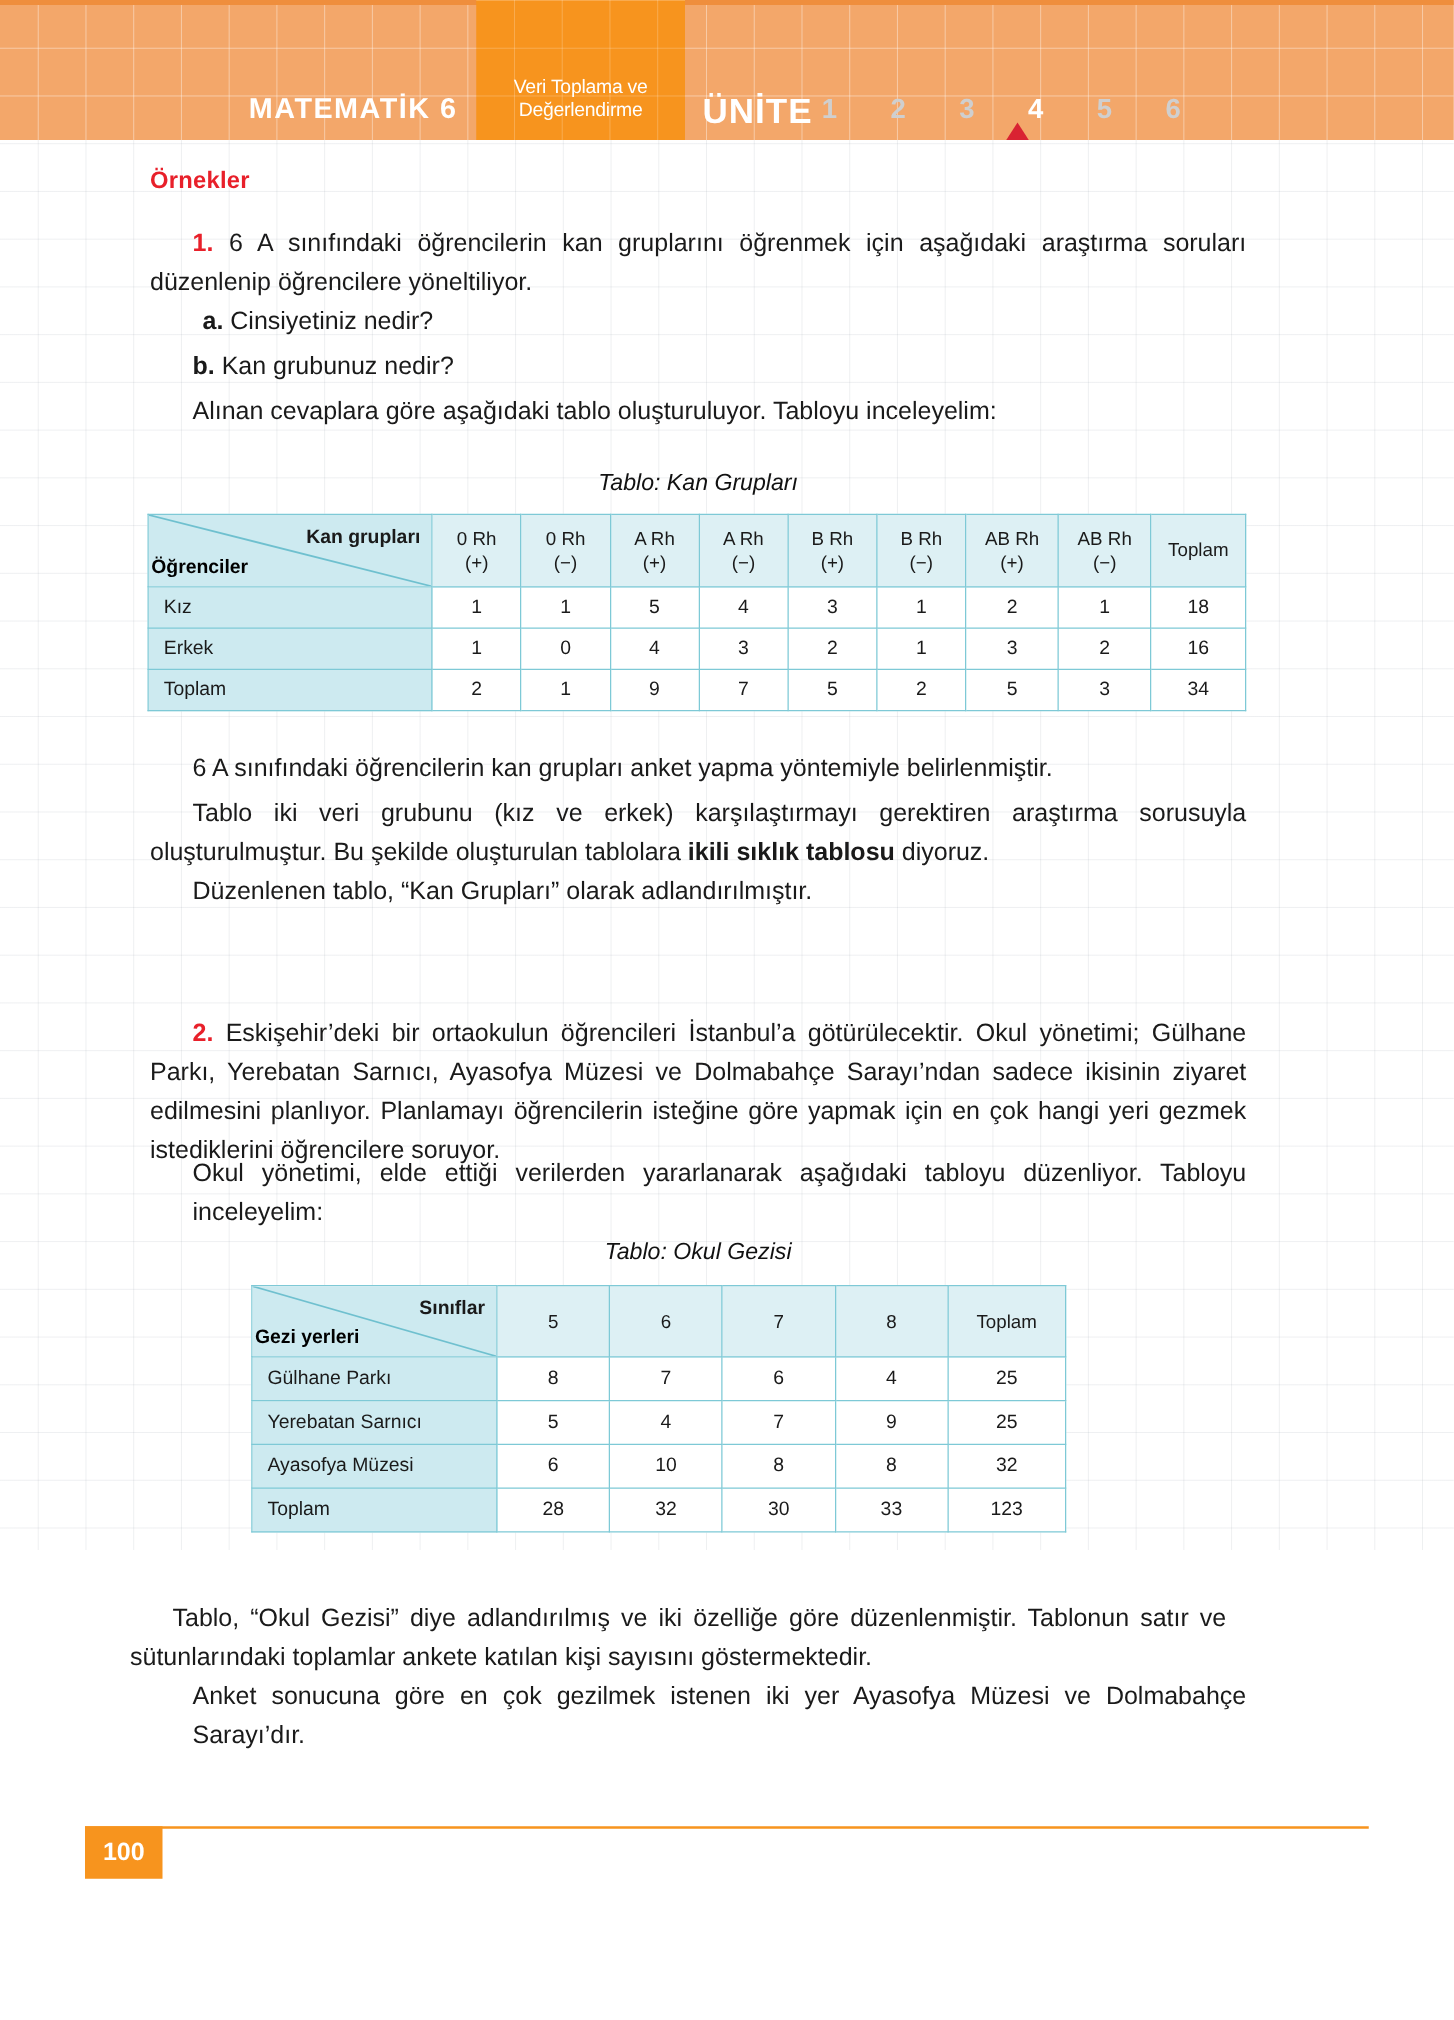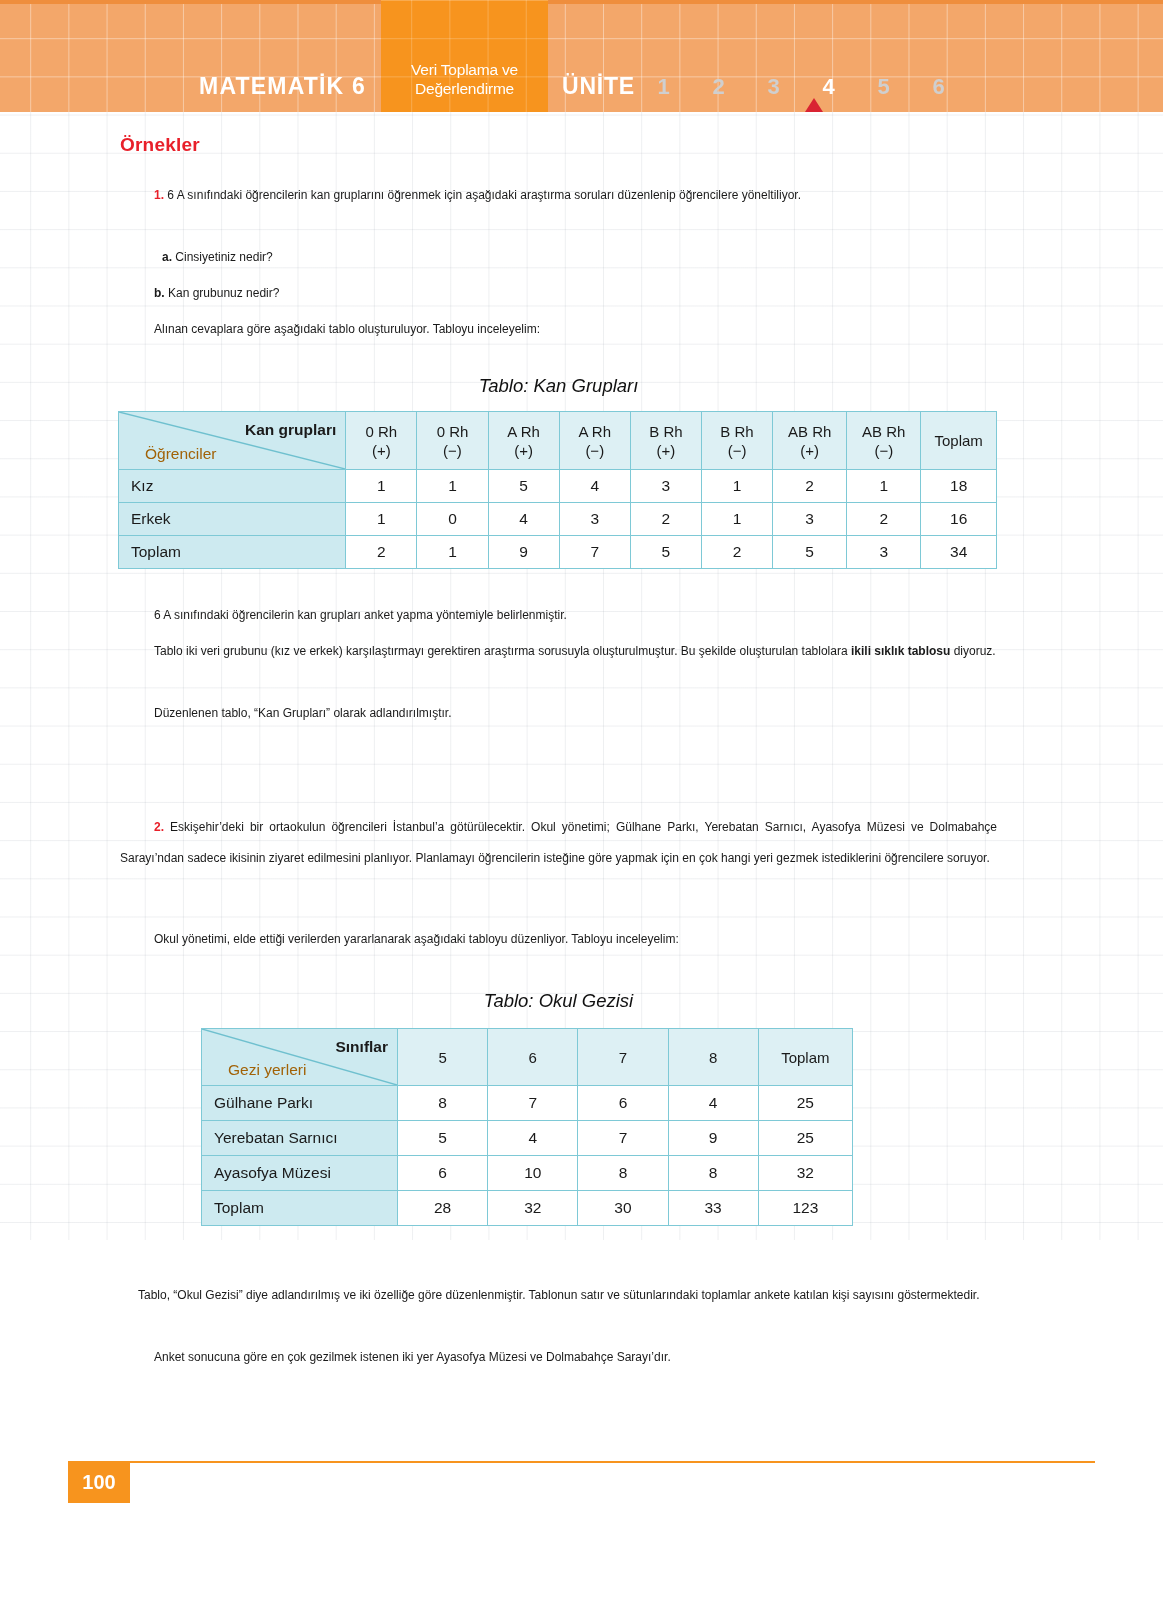--- a/index.html
+++ b/index.html
@@ -104,21 +104,21 @@
     font-size: 23px;
     font-weight: bold;
     letter-spacing: 1.2px;
     z-index: 3;
     font-family: "Liberation Sans", sans-serif;
   }
   .unite-word {
     position: absolute;
     left: 562px; top: 73px;
     color: #ffffff;
-    font-size: 23px;
+    font-size: 28px;
     font-weight: bold;
     letter-spacing: 0.8px;
     z-index: 3;
   }
   .unit-numbers {
     position: absolute;
     left: 636px; top: 74px;
     z-index: 3;
     display: flex;
     gap: 0px;
@@ -157,21 +157,21 @@
     left: 120px; top: 22px;
     color: #e8202a;
     font-size: 19px;
     font-weight: bold;
     letter-spacing: 0.2px;
   }
 
   p.body {
     position: absolute;
     margin: 0;
-    font-size: 12px;
+    font-size: 20px;
     line-height: 31px;
     text-align: justify;
     color: #1a1a1a;
     font-family: "Liberation Sans", sans-serif;
   }
   .indent { text-indent: 34px; }
   .num { color: #e8202a; font-weight: bold; }
   .bold { font-weight: bold; }
 
   
@@ -221,24 +221,24 @@
   .corner-cell .diag svg { display: block; width: 100%; height: 100%; }
   .corner-top {
     position: absolute;
     right: 9px; top: 8px;
     font-weight: bold;
     font-size: 15.5px;
     color: #1a1a1a;
   }
   .corner-bottom {
     position: absolute;
-    left: 26px; bottom: 6px;
-    font-weight: normal;
+    left: 2px; bottom: 6px;
+    font-weight: bold;
     font-size: 15.5px;
-    color: #a16207;
+    color: #000000;
   }
 
   
   .footer-rule {
     position: absolute;
     left: 68px; top: 1461px;
     width: 1027px;
     height: 2px;
     background: #f7941e;
     z-index: 4;

